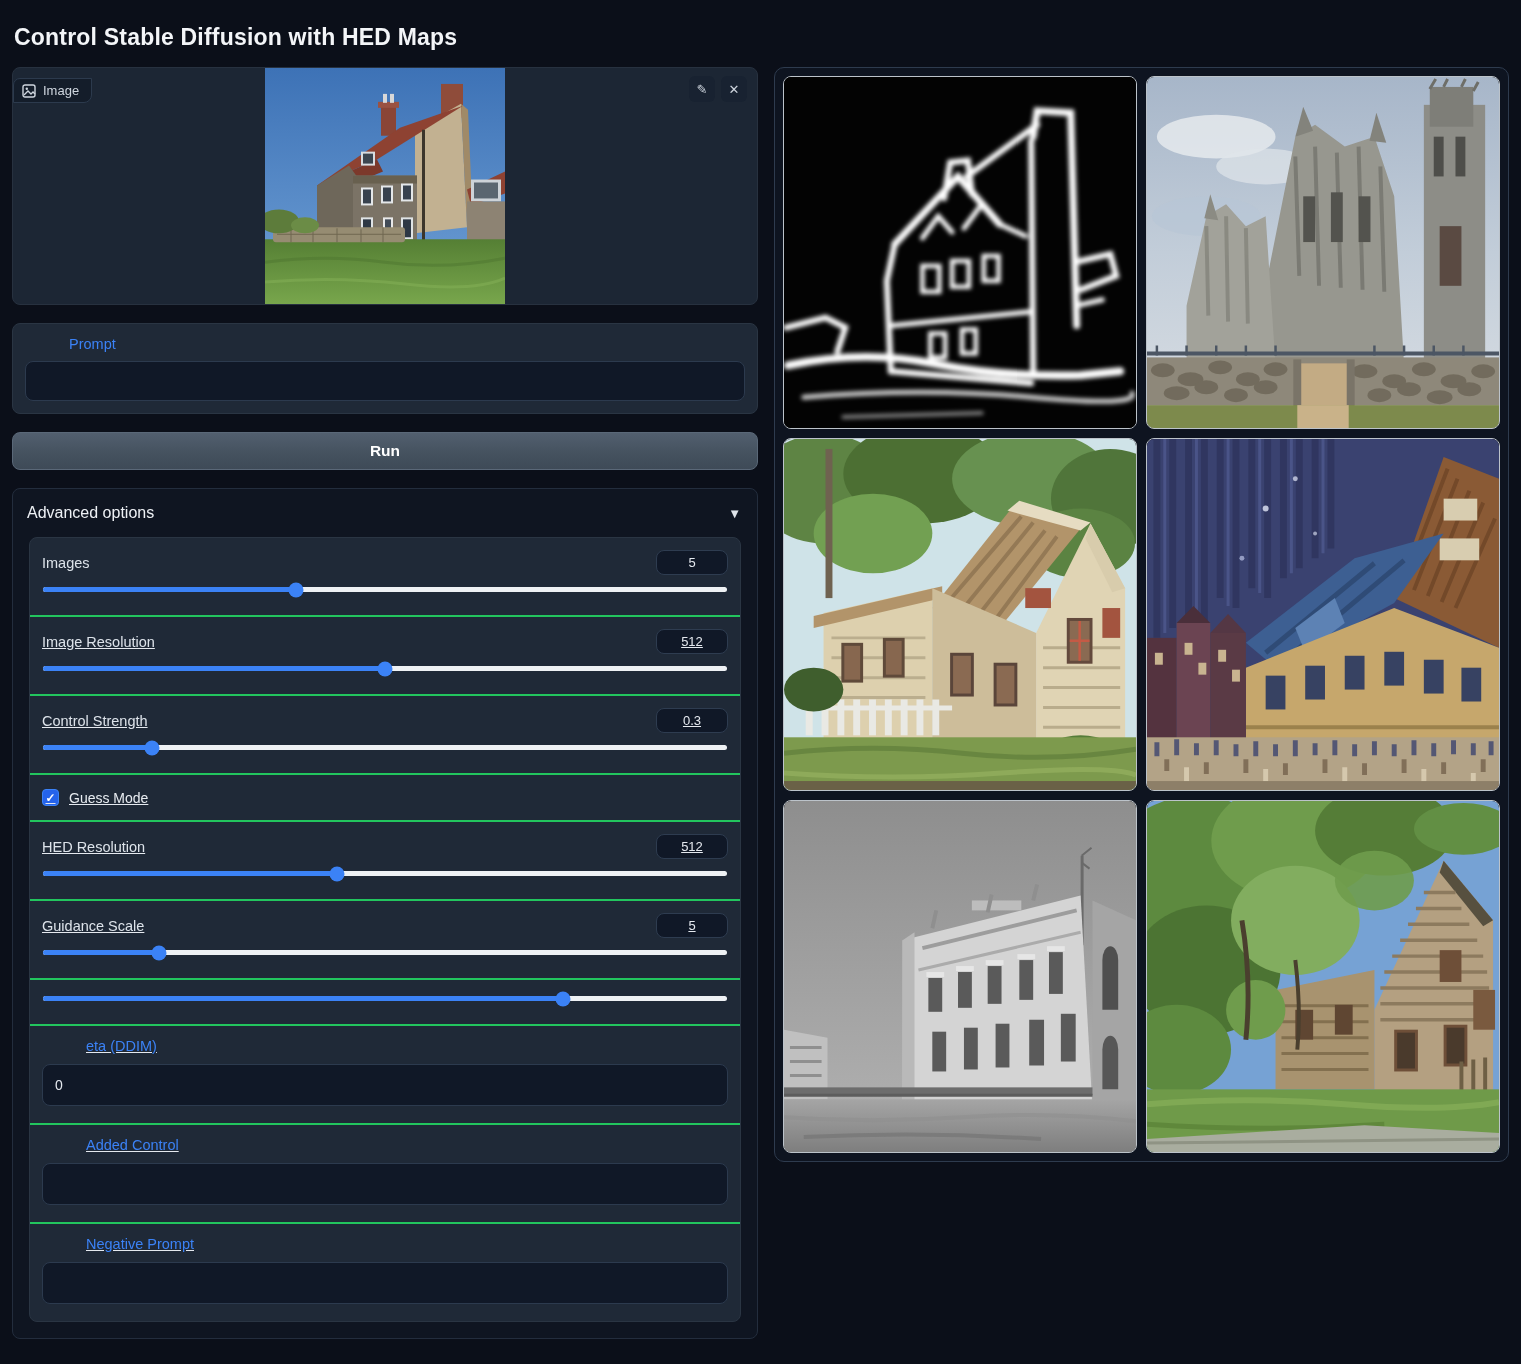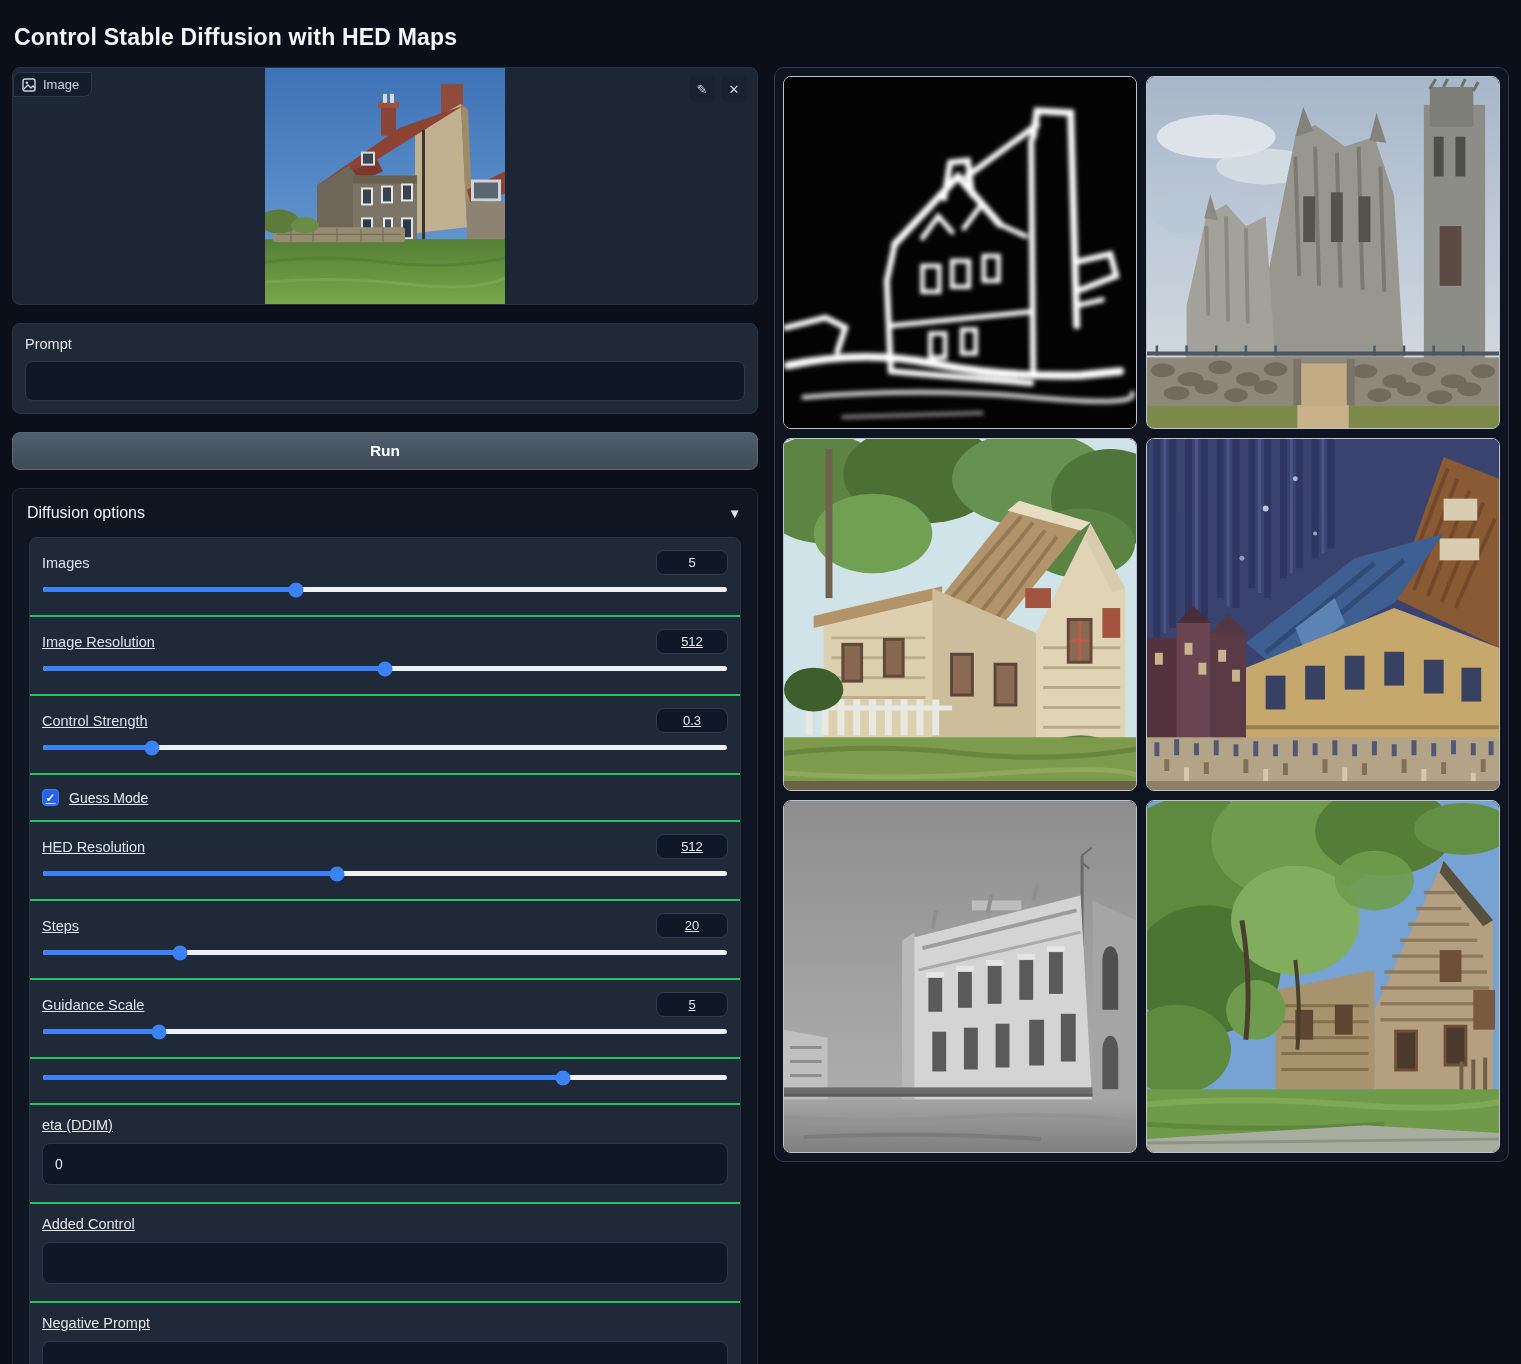--- a/index.html
+++ b/index.html
@@ -11,29 +11,29 @@
     overflow:hidden;
   }
   .page { padding:10px 12px; }
   h1.title { font-size:23px; font-weight:bold; color:#f3f5f8; margin:14px 0 16px 2px; letter-spacing:.2px; }
   .columns { display:flex; gap:16px; align-items:flex-start; }
   .left { width:746px; flex:none; display:flex; flex-direction:column; gap:18px; }
   .right { flex:1; }
 
   
   .image-block { position:relative; height:238px; background:#1c2634; border:1px solid #27313f; border-radius:8px; display:flex; justify-content:center; overflow:hidden; }
-  .image-badge { position:absolute; top:4px; left:0; display:flex; align-items:center; gap:7px; background:#141d2a; border:1px solid #2c3a4d; border-top-left-radius:7px; border-bottom-right-radius:8px; padding:4px 12px 4px 8px; font-size:13px; color:#cfd6df; z-index:3; }
+  .image-badge { position:absolute; top:10px; left:0; display:flex; align-items:center; gap:7px; background:#141d2a; border:1px solid #2c3a4d; border-top-left-radius:7px; border-bottom-right-radius:8px; padding:4px 12px 4px 8px; font-size:13px; color:#cfd6df; z-index:3; }
   .image-badge svg { display:block; }
   .img-actions { position:absolute; top:8px; right:10px; display:flex; gap:6px; z-index:3; }
   .icon-btn { width:26px; height:26px; border-radius:6px; background:#182231; color:#cdd4dd; display:flex; align-items:center; justify-content:center; font-size:13px; cursor:pointer; }
   .input-preview { height:100%; width:240px; }
 
   
   .panel { background:#1f2937; border:1px solid #2a3543; border-radius:8px; padding:12px; }
-  .field-label { font-size:14.5px; color:#e5e5e5; margin-bottom:9px; display:block; }
+  .field-label { font-size:14.5px; color:#3b82f6; margin-bottom:9px; display:block;margin-left:44px; }
   .textbox { width:100%; background:#101827; border:1px solid #2c3a4e; border-radius:8px; height:40px; color:#e5e9ef; font-size:14px; padding:0 12px; font-family:"Liberation Sans",sans-serif; outline:none; }
 
   
   .run-btn { width:100%; height:38px; border:1px solid #5a6878; border-radius:8px;
     background:linear-gradient(180deg,#525f6f 0%,#45525f 55%,#3e4a57 100%);
     color:#ffffff; font-size:15.5px; font-weight:bold; cursor:pointer; font-family:"Liberation Sans",sans-serif; }
 
   
   .accordion { background:#0f1521; border:1px solid #232d3d; border-radius:8px; padding-bottom:16px; }
   .acc-head { display:flex; justify-content:space-between; align-items:center; padding:15px 16px 13px 14px; cursor:pointer; }
@@ -153,21 +153,21 @@
 
       <div class="panel">
         <span class="field-label">Prompt</span>
         <input class="textbox" type="text" value="" style="">
       </div>
 
       <button class="run-btn">Run</button>
 
       <div class="accordion">
         <div class="acc-head">
-          <span class="acc-title">Diffusion options</span>
+          <span class="acc-title">Advanced options</span>
           <span class="acc-arrow">▼</span>
         </div>
         <div class="controls-group">
 
           <div class="row">
             <div class="row-head">
               <span class="lbl">Images</span>
               <div class="numbox">5</div>
             </div>
             <div class="track">
@@ -209,30 +209,20 @@
             <div class="row-head">
               <span class="lbl">HED Resolution</span>
               <div class="numbox">512</div>
             </div>
             <div class="track">
               <div class="fill" style="width: 43%;"></div>
               <div class="handle" style="left: 43%;"></div>
             </div>
           </div>
 
-          <div class="row">
-            <div class="row-head">
-              <span class="lbl">Steps</span>
-              <div class="numbox">20</div>
-            </div>
-            <div class="track">
-              <div class="fill" style="width: 20%;"></div>
-              <div class="handle" style="left: 20%;"></div>
-            </div>
-          </div>
 
           <div class="row">
             <div class="row-head">
               <span class="lbl">Guidance Scale</span>
               <div class="numbox">5</div>
             </div>
             <div class="track">
               <div class="fill" style="width: 17%;"></div>
               <div class="handle" style="left: 17%;"></div>
             </div>

